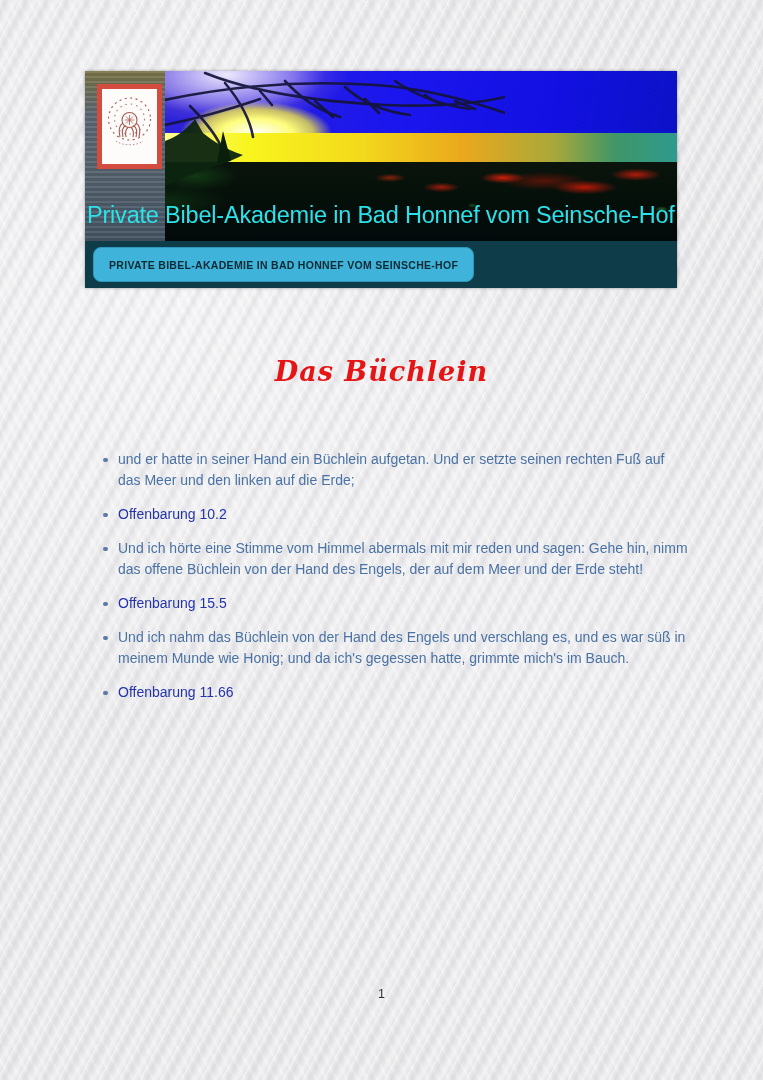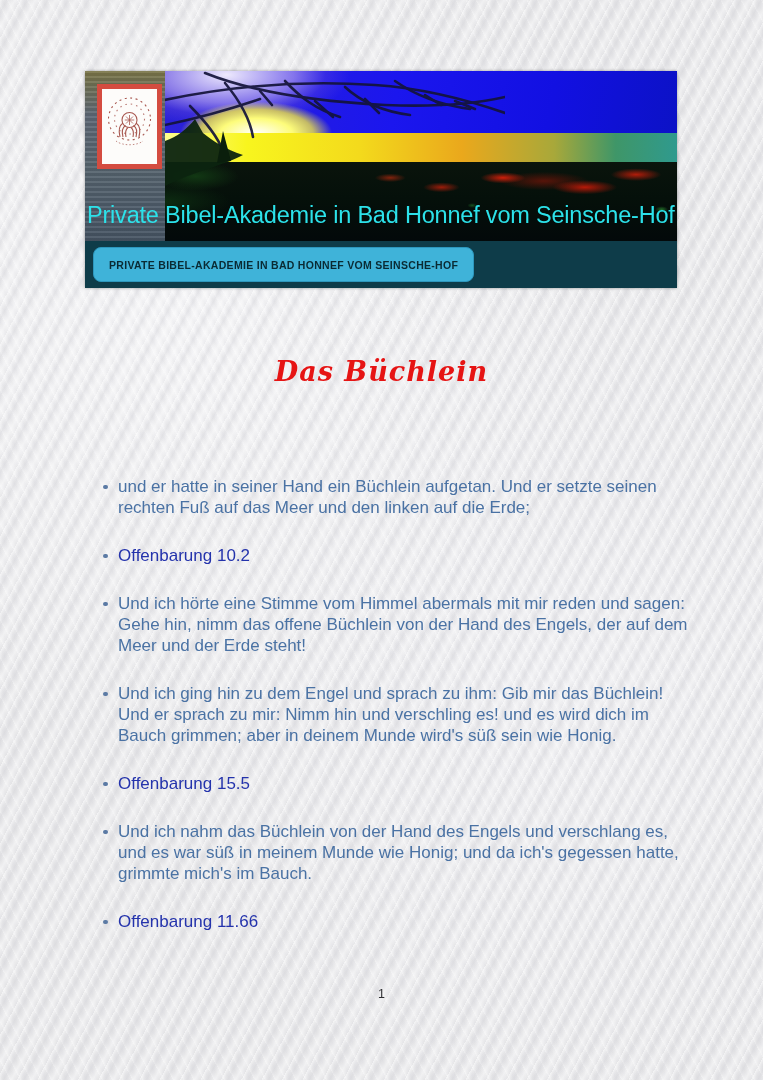--- a/index.html
+++ b/index.html
@@ -87,21 +87,21 @@
 
   
   .doc-title {
     position:absolute; top:356px; left:0; width:100%; text-align:center;
     font-family:"DejaVu Serif", serif; font-style:italic; font-weight:bold;
     font-size:27px; color:#e61414; letter-spacing:1px;
   }
 
   .verse-list { position:absolute; left:88px; top:449px; width:600px; list-style:none; }
   .verse-list li { position:relative; padding-left:30px; margin-bottom:13px;
-                   font-size:17px; line-height:21px;margin-top:27px; }
+                   font-size:14px; line-height:21px; }
   .bullet-dot { position:absolute; left:15px; top:8.5px; width:4.5px; height:4.5px;
                 border-radius:50%; background:#5b7aa4; }
   .verse-text { color:#4a72a4; }
   .ref-text   { color:#2433ac;text-align:center; }
 
   .page-number { position:absolute; top:987px; left:0; width:100%; text-align:center;
                  font-size:12.5px; color:#2f2f33; }
 </style>
 </head>
 <body>
@@ -163,24 +163,20 @@
     <li>
       <span class="bullet-dot"></span>
       <span class="ref-text">Offenbarung 10.2</span>
     </li>
     <li>
       <span class="bullet-dot"></span>
       <span class="verse-text">Und ich hörte eine Stimme vom Himmel abermals mit mir reden und sagen: Gehe hin, nimm das offene Büchlein von der Hand des Engels, der auf dem Meer und der Erde steht!</span>
     </li>
     <li>
       <span class="bullet-dot"></span>
-      <span class="verse-text">Und ich ging hin zu dem Engel und sprach zu ihm: Gib mir das Büchlein! Und er sprach zu mir: Nimm hin und verschling es! und es wird dich im Bauch grimmen; aber in deinem Munde wird's süß sein wie Honig.</span>
-    </li>
-    <li>
-      <span class="bullet-dot"></span>
       <span class="ref-text">Offenbarung 15.5</span>
     </li>
     <li>
       <span class="bullet-dot"></span>
       <span class="verse-text">Und ich nahm das Büchlein von der Hand des Engels und verschlang es, und es war süß in meinem Munde wie Honig; und da ich's gegessen hatte, grimmte mich's im Bauch.</span>
     </li>
     <li>
       <span class="bullet-dot"></span>
       <span class="ref-text">Offenbarung 11.66</span>
     </li>

